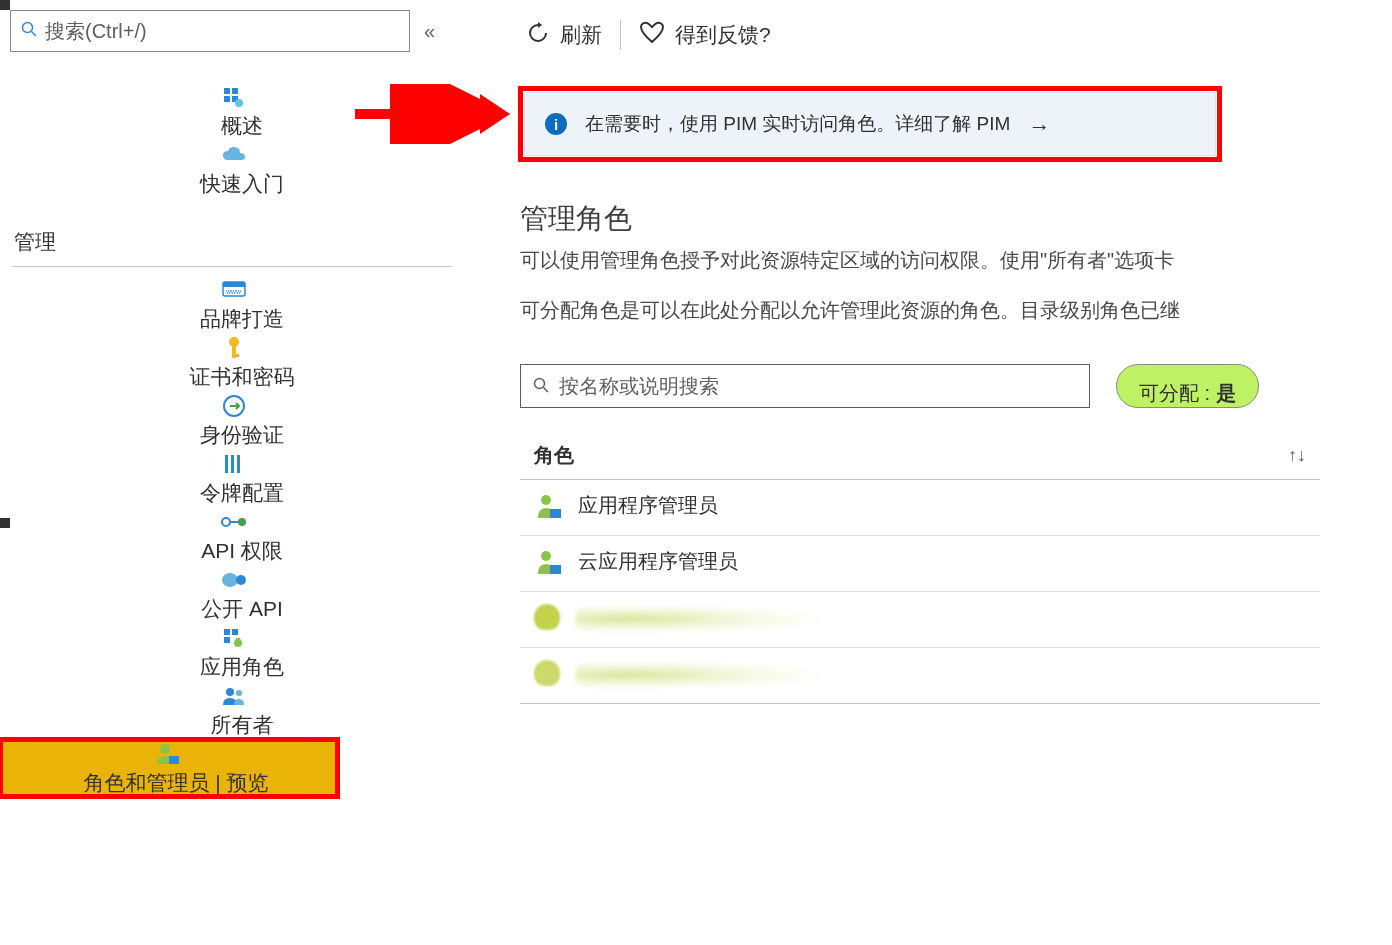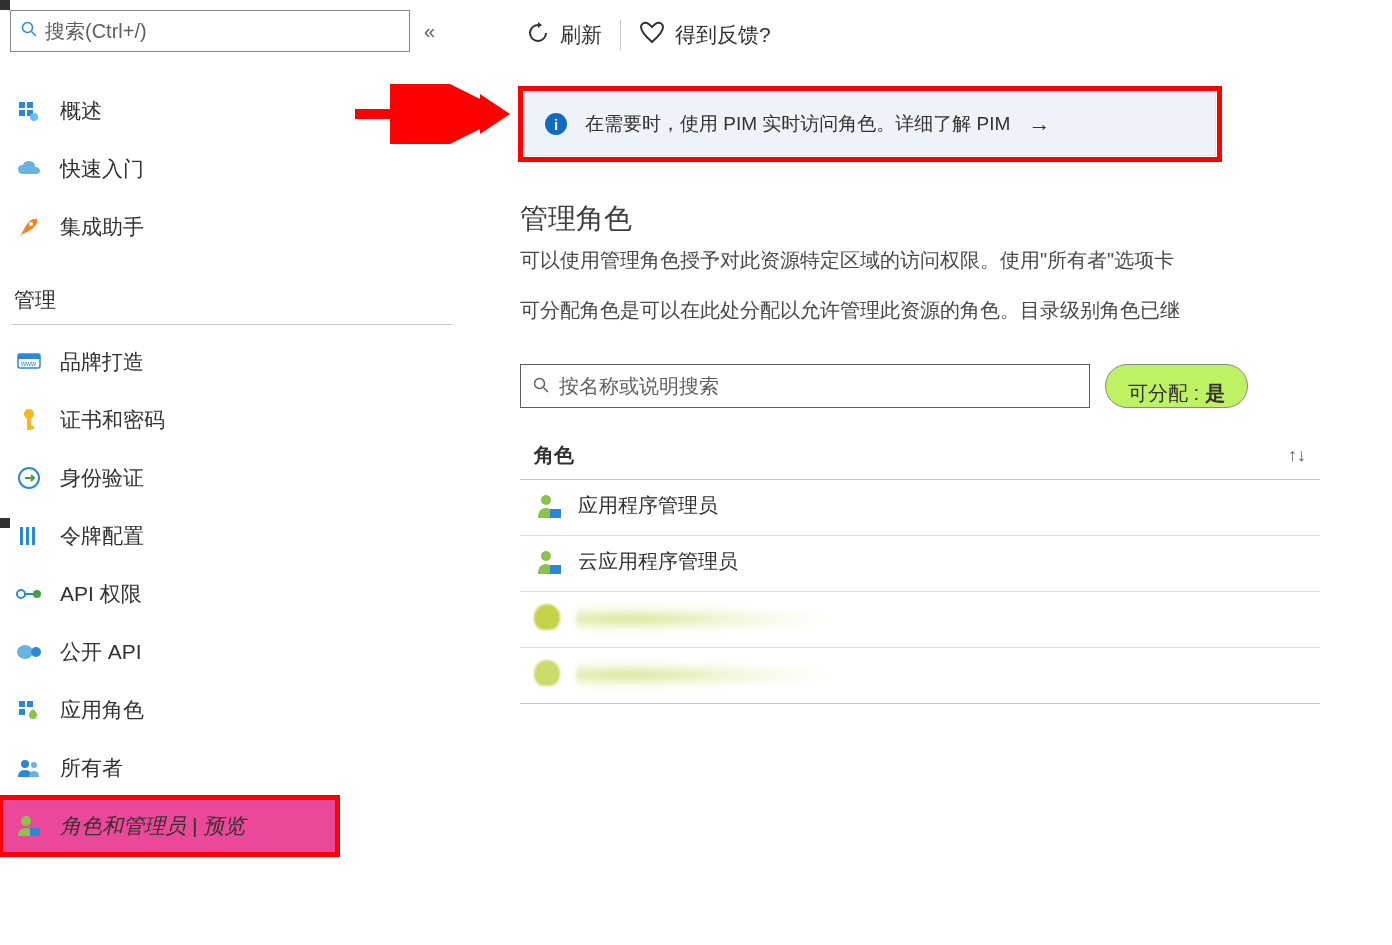--- a/index.html
+++ b/index.html
@@ -55,24 +55,24 @@
     cursor: pointer;
   }
   .nav-item {
     display: flex;
     align-items: center;
     height: 58px;
     padding-left: 14px;
     cursor: pointer;
     font-size: 21px;
     color: #323130;
+    flex-direction: column;
   }
   .nav-item.selected {
-    background: #ec4899;
-    font-style: italic;
+    background: #eab308;
   }
   .nav-icon {
     width: 30px;
     height: 30px;
     margin-right: 16px;
     display: flex;
     align-items: center;
     justify-content: center;
   }
   .section-header {
@@ -159,21 +159,21 @@
   }
   .section-desc {
     font-size: 20px;
     color: #4b4948;
     margin-top: 8px;
     line-height: 1.4;
   }
   .filter-row {
     display: flex;
     align-items: center;
-    gap: 15px;
+    gap: 26px;
     margin-top: 40px;
     border-radius: 19px;
   }
   .filter-search {
     width: 570px;
     height: 44px;
     border: 1px solid #605e5c;
     display: flex;
     align-items: center;
     padding: 0 12px;
@@ -289,30 +289,20 @@
 
     <div class="nav-item">
       <span class="nav-icon">
         <svg width="26" height="20" viewBox="0 0 26 20">
             <path d="M7 15 Q2 15 2 10 Q2 6 7 6 Q8 2 13 2 Q19 2 19 8 Q24 8 24 12 Q24 15 20 15 Z" fill="#69b3e0"></path>
           </svg>
       </span>
       <span>快速入门</span>
     </div>
 
-    <div class="nav-item">
-      <span class="nav-icon">
-        <svg width="24" height="24" viewBox="0 0 24 24">
-            <path d="M4 20 L8 12 Q14 2 20 4 Q22 10 12 16 Z" fill="#f58220"></path>
-            <circle cx="14" cy="9" r="2" fill="#fff"></circle>
-            <path d="M4 20 L2 22 L6 20 Z" fill="#f5c220"></path>
-          </svg>
-      </span>
-      <span>集成助手</span>
-    </div>
 
     <div class="section-header">管理</div>
     <div class="section-divider"></div>
 
     <div class="nav-item">
       <span class="nav-icon">
         <svg width="24" height="20" viewBox="0 0 24 20">
             <rect x="1" y="2" width="22" height="14" rx="2" fill="none" stroke="#2b88d8" stroke-width="1.5"></rect>
             <rect x="1" y="2" width="22" height="5" fill="#2b88d8"></rect>
             <text x="4" y="14" font-size="7" fill="#2b88d8">www</text>

